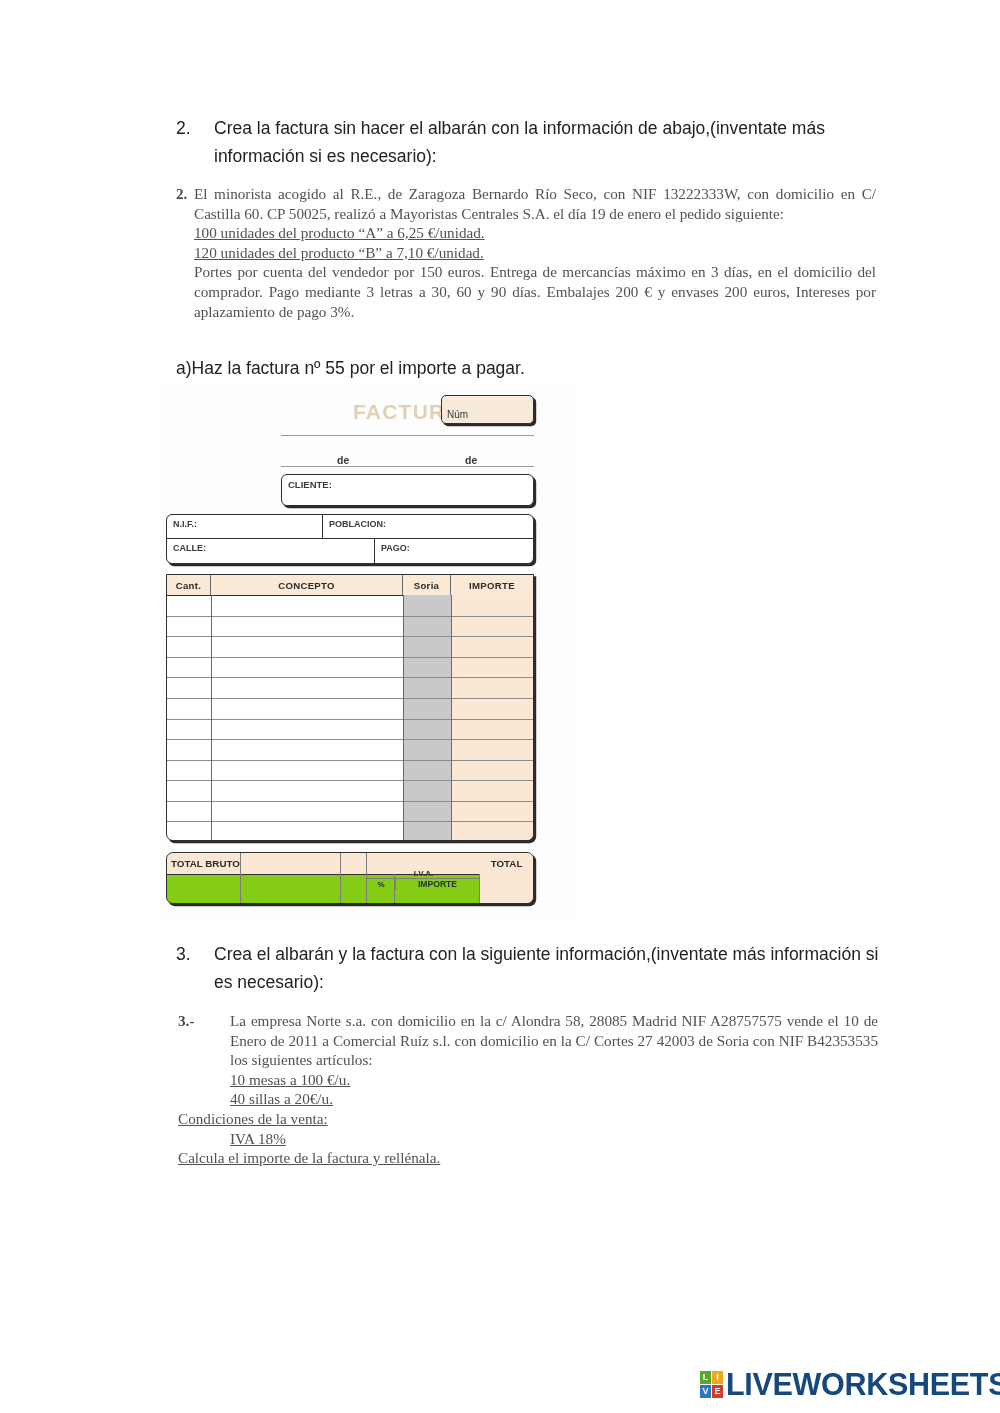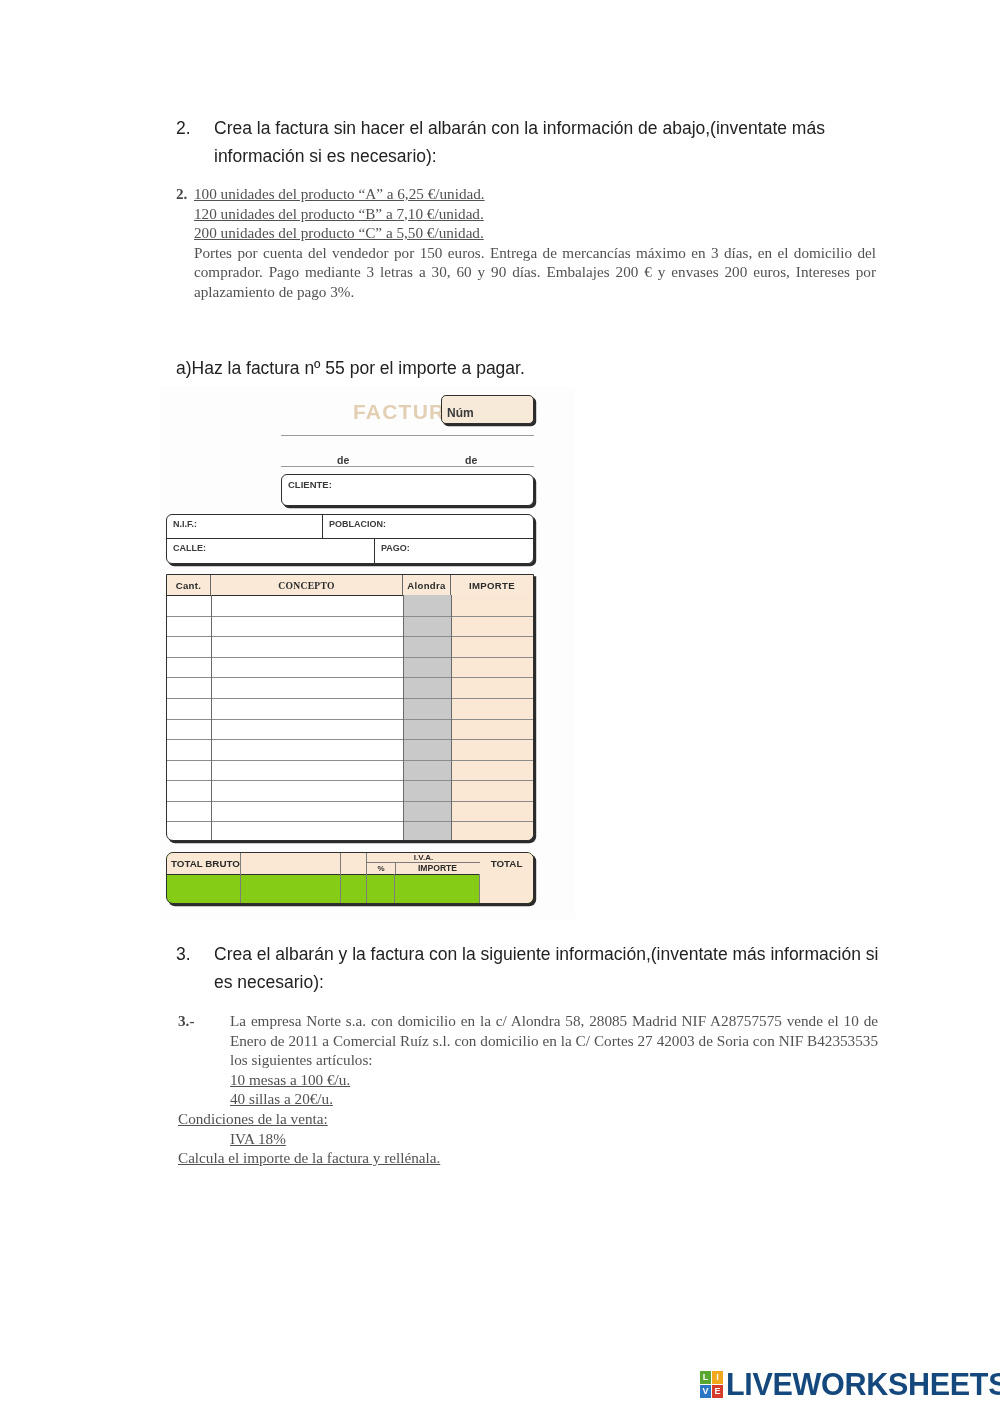--- a/index.html
+++ b/index.html
@@ -96,22 +96,22 @@
     background: #f7ead9;
     border: 1.3px solid #2f2f2f;
     border-radius: 5px;
     box-shadow: 2.2px 2.2px 0 #2b2b2b;
     box-sizing: border-box;
   }
   .num-label {
     position: absolute;
     left: 5px;
     bottom: 3px;
-    font-size: 12px;
-    font-weight: bold;
+    font-size: 10px;
+    font-weight: normal;
     color: #3a3a3a;
   }
   .rule-top {
     position: absolute;
     left: 121px;
     top: 49px;
     width: 253px;
     height: 0;
     border-top: 1.1px solid #9a9a9a;
   }
@@ -222,21 +222,21 @@
     display: flex;
     align-items: center;
     justify-content: center;
     font-size: 9.6px;
     font-weight: bold;
     color: #2b2b2b;
     letter-spacing: .3px;
     box-sizing: border-box;
   }
   .col-cant    { left: 0;     width: 44px;  border-right: 1.1px solid #6a6a6a; }
-  .col-concep  { left: 44px;  width: 192px; border-right: 1.1px solid #6a6a6a; font-family: Liberation Serif, serif; }
+  .col-concep  { left: 44px;  width: 192px; border-right: 1.1px solid #6a6a6a; }
   .col-precio  { left: 236px; width: 48px;  border-right: 1.1px solid #6a6a6a; }
   .col-importe { left: 284px; right: 0; }
 
   .it-body { position: absolute; left:0; right:0; top: 20px; bottom: 0; }
   .vline {
     position: absolute;
     top: 0; bottom: 0;
     width: 0;
     border-left: 1.1px solid #6a6a6a;
   }
@@ -304,21 +304,21 @@
   .t-bruto-val { left: 74px;  width: 100px; border-right:1.1px solid #7d7d7d;}
   .t-mid       { left: 174px; width: 26px;  border-right:1.1px solid #7d7d7d;}
   .t-ivapct    { left: 200px; width: 28px;  border-right:1.1px solid #7d7d7d;}
   .t-ivaimp    { left: 228px; width: 85px;  border-right:1.1px solid #7d7d7d;}
   .t-total     { left: 313px; right: 0; background:#fbe8d4; }
 
   .iva-stack {
     position: absolute;
     left: 200px;
     width: 113px;
-    top: 0;
+    top: 16px;
     height: 21px;
   }
   .iva-top {
     position: absolute;
     left: 0; right: 0; top: 0;
     height: 9px;
     display: flex; align-items: center; justify-content: center;
     font-size: 8px; font-weight: bold; color: #2b2b2b;
     border-bottom: 1px solid #7d7d7d;
   }
@@ -373,23 +373,23 @@
 </head>
 <body style="background: rgb(255, 255, 255);">
 
 <div class="exercise" style="left:176px; top:114px; width:700px;">
   <div class="ex-num">2.</div>
   <div class="ex-text">Crea la factura sin hacer el albarán con la información de abajo,(inventate más información si es necesario):</div>
 </div>
 
 <div class="scan" style="left:176px; top:184px; width:700px;">
   <span class="sn">2.</span>
+  <span class="just ind1">El minorista acogido al R.E., de Zaragoza  Bernardo Río Seco, con NIF 13222333W, con domicilio en C/ Castilla 60. CP 50025, realizó a Mayoristas Centrales S.A. el día 19 de enero el pedido siguiente:</span>
   <span class="flat ind1">100 unidades del producto “A” a 6,25 €/unidad.</span>
   <span class="flat ind1">120 unidades del producto “B” a 7,10 €/unidad.</span>
-  <span class="flat ind1">200 unidades del producto “C” a 5,50 €/unidad.</span>
   <span class="just ind1">Portes por cuenta del vendedor por 150 euros. Entrega de mercancías máximo en 3 días, en el domicilio del comprador. Pago mediante 3 letras a 30, 60 y 90 días. Embalajes 200 €  y envases 200 euros, Intereses por aplazamiento de pago 3%.</span>
 </div>
 
 <div class="subline" style="left:176px; top:355px;">a)Haz la factura nº 55 por el importe a pagar.</div>
 
 <div class="invoice-wrap">
   <div class="inv-inner">
 
     <div class="factura-title" style="color: rgb(227, 207, 180);">FACTURA</div>
 
@@ -424,21 +424,21 @@
         <div class="idcell c-poblac">
           <span class="lbl">POBLACION:</span>
         </div>
       </div>
     </div>
 
     <div class="items-table">
       <div class="it-head" style="background: rgb(249, 233, 214);">
         <div class="hc col-cant">Cant.</div>
         <div class="hc col-concep">CONCEPTO</div>
-        <div class="hc col-precio">Alondra</div>
+        <div class="hc col-precio">Soria</div>
         <div class="hc col-importe">IMPORTE</div>
       </div>
       <div class="it-body">
         <div class="shade-precio" style="background: rgb(201, 201, 201);"></div>
         <div class="shade-importe" style="background: rgb(251, 232, 212);"></div>
         <div id="row-lines">
             <div class="hline" style="top: 20.5833px;"></div>
             <div class="hline" style="top: 41.1667px;"></div>
             <div class="hline" style="top: 61.75px;"></div>
             <div class="hline" style="top: 82.3333px;"></div>

